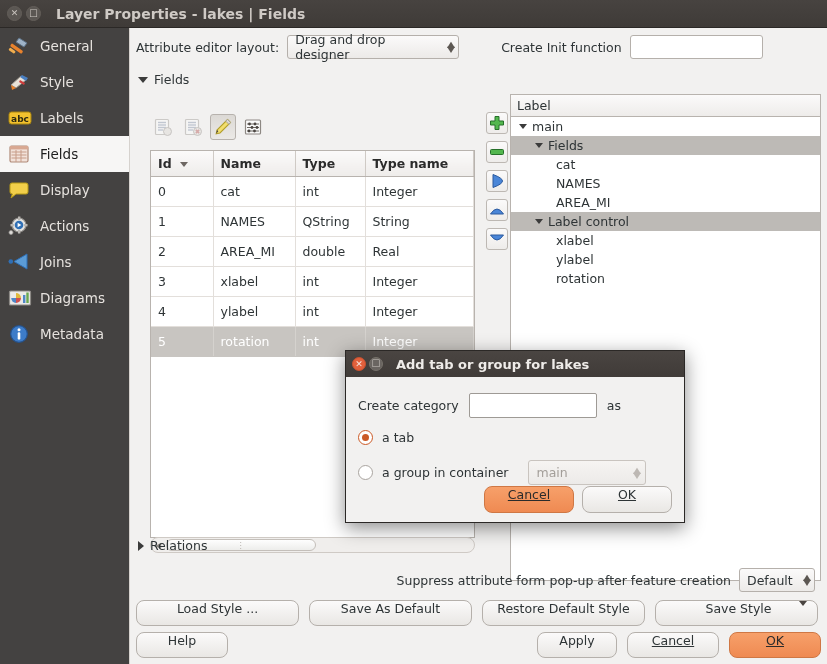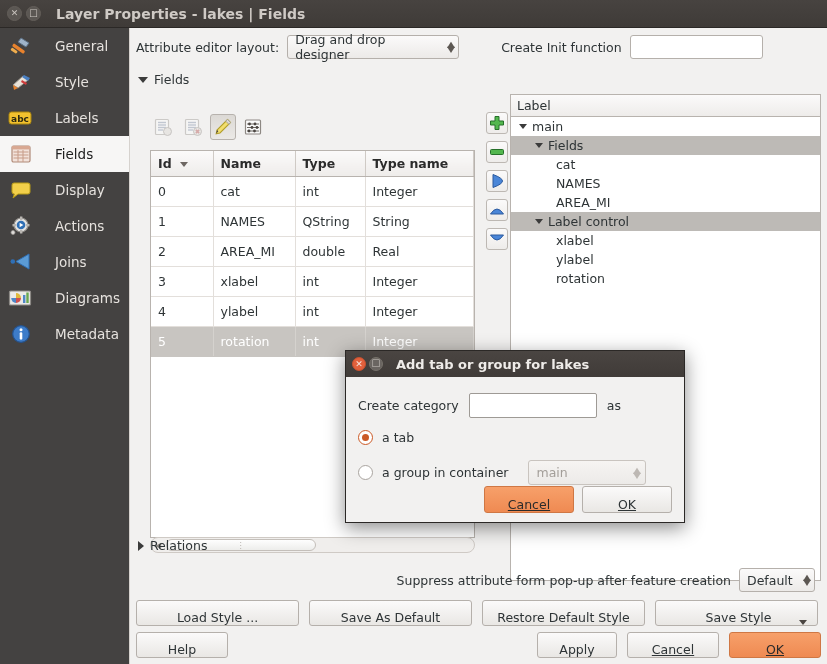--- a/index.html
+++ b/index.html
@@ -47,23 +47,23 @@
     background: #444241;
     border-right: 1px solid #d6d2ce;
   }
   .side-item {
     display: flex; align-items: center;
     height: 36px; padding-left: 8px;
     color: #e6e2de; font-size: 13.5px;
   }
   .side-item.active { background: #f7f6f5; color: #1d1d1d; }
   .side-ico {
-    width: 24px; height: 22px; margin-right: 23px;
+    width: 24px; height: 22px; margin-right: 8px;
     flex: 0 0 24px;
-    display: flex; align-items: center; justify-content: flex-end;
+    display: flex; align-items: center; justify-content: flex-start;
   }
   .side-ico svg { display:block; }
 
   
   .main {
     position: absolute; left: 130px; top: 28px;
     width: 697px; height: 636px;
     background: #f2f1f0;
   }
 
@@ -214,23 +214,23 @@
   .suppress {
     position: absolute; left: 0; top: 540px; width: 691px;
     display: flex; align-items: center; justify-content: flex-end; gap: 8px;
     padding-right: 6px;
   }
   .btnrow1 { position: absolute; left: 6px; top: 572px; width: 685px; display: flex; gap: 10px; }
   .btnrow2 { position: absolute; left: 6px; top: 604px; width: 685px; display: flex; }
 
   .btn {
     height: 26px; padding: 0 10px;
-    display: inline-flex; align-items: flex-end; justify-content: center;
+    display: inline-flex; align-items: flex-start; justify-content: center;
     background: linear-gradient(to bottom, #fbfafa 0%, #e9e7e4 100%);
-    border: 1px solid #b5b0ab; border-radius: 3px;
+    border: 1px solid #b5b0ab; border-radius: 8px;
     font-size: 12.5px; color: #2e3436; white-space: nowrap;
   }
   .btn.primary {
     background: linear-gradient(to bottom, #f7a06a 0%, #ef8a52 100%);
     border-color: #cf7744; color: #2b2b2b;
   }
   .btn .u { text-decoration: underline; }
   .btn.split { padding-right: 6px; }
   .btn .caret {
     margin-left: 10px; width: 0; height: 0;

